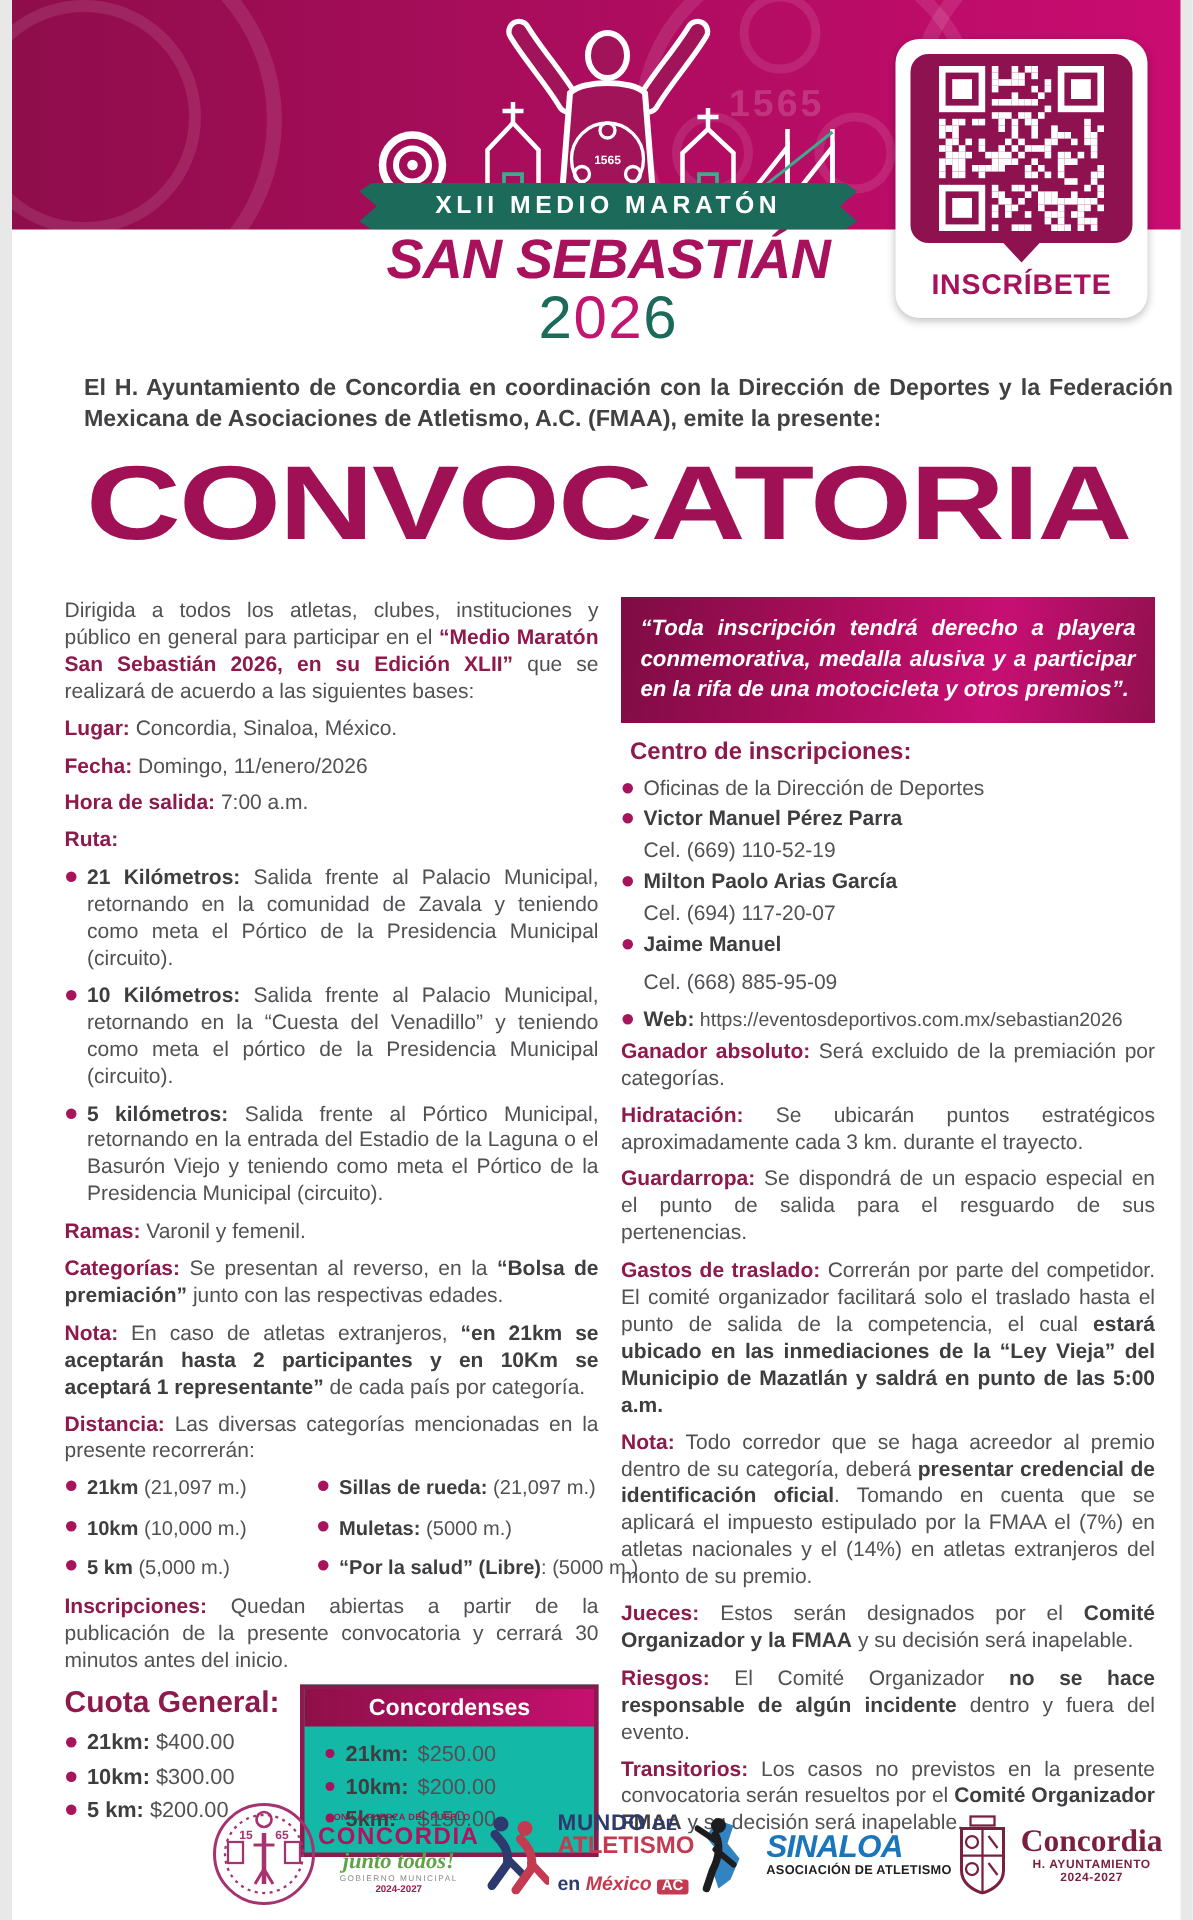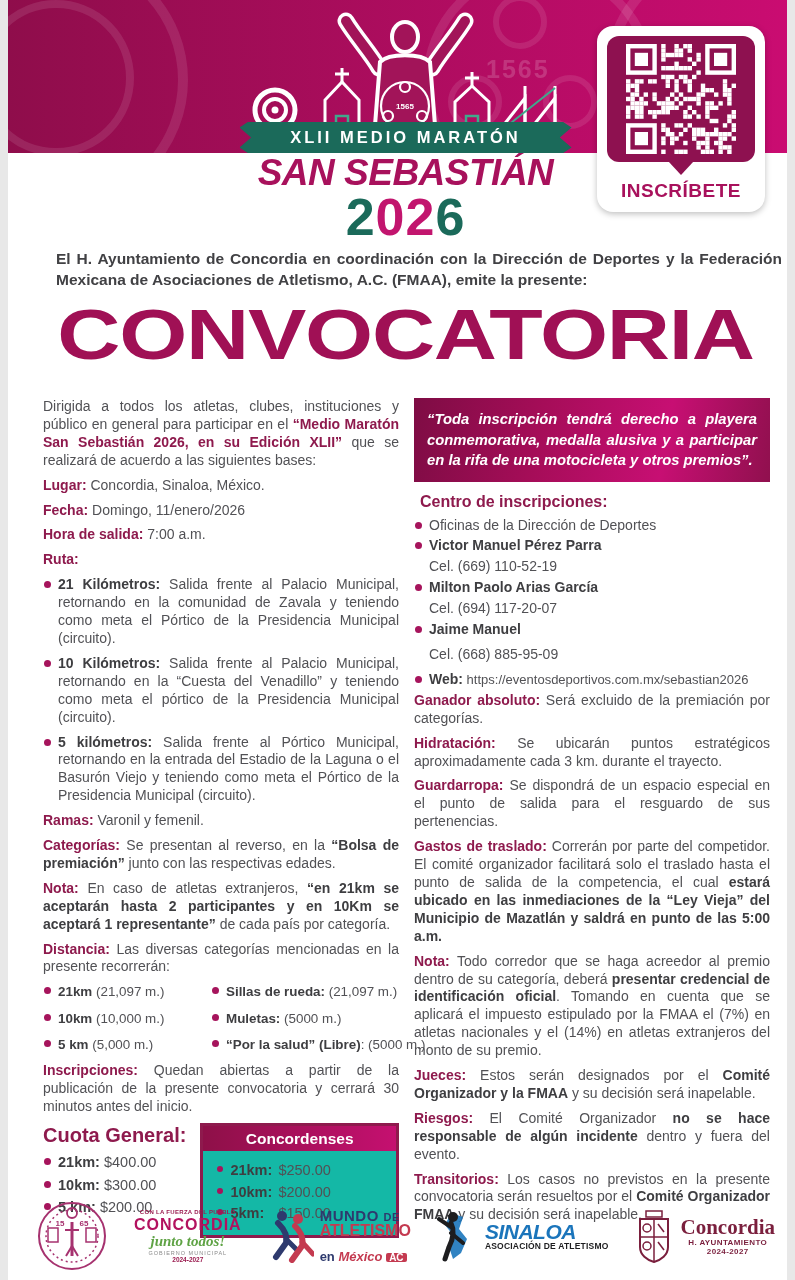--- a/index.html
+++ b/index.html
@@ -21,21 +21,21 @@
       color:rgba(255,255,255,.17);letter-spacing:2px;}
   
   .hero-logo{position:absolute;left:225px;top:10px;width:345px;text-align:center;z-index:2;}
   .hero-logo svg{display:block;margin:0 auto;}
   .ribbon{width:332px;margin:-16px auto 0;height:31px;background:var(--teal,#1B6A5A);
           color:#fff;font-weight:bold;font-size:16.5px;letter-spacing:3px;line-height:31px;
           clip-path:polygon(2.5% 0,97.5% 0,100% 18%,96.5% 50%,100% 82%,97.5% 100%,2.5% 100%,0 82%,3.5% 50%,0 18%);
           white-space:nowrap;}
   .event-title{font-size:37px;font-weight:800;color:#A8115C;letter-spacing:-.5px;
                white-space:nowrap;margin-top:1px;line-height:1.05;font-style:italic;}
-  .event-year{font-size:52px;font-weight:700;letter-spacing:1px;line-height:.95;}
+  .event-year{font-size:40px;font-weight:400;letter-spacing:1px;line-height:.95;}
   .yr-t{color:var(--teal,#1B6A5A);} .yr-m{color:var(--magenta,#C2156E);}
   
   .qr-card{position:absolute;right:38px;top:26px;width:148px;z-index:3;background:#fff;
            border-radius:16px;padding:10px 10px 10px;box-shadow:0 2px 6px rgba(0,0,0,.25);
            text-align:center;cursor:pointer;}
   .qr-box{background:var(--qr-bg,#8E1150);border-radius:12px;padding:8px 0;position:relative;}
   .qr-box svg{width:110px;height:110px;display:block;margin:0 auto;}
   .qr-tail{position:absolute;left:50%;bottom:-13px;transform:translateX(-50%);
            width:0;height:0;border:13px solid transparent;border-top:14px solid var(--qr-bg,#8E1150);border-bottom:0;}
   .cta{margin-top:18px;font-weight:800;font-size:19px;color:#A8115C;letter-spacing:.5px;}
@@ -78,21 +78,21 @@
          background:linear-gradient(100deg,#7E0C44 0%,#A50D58 35%,#C70F73 70%,#90104E 100%);}
   .centro{font-size:16px;color:var(--maroon,#8E1A4D);margin:10px 0 4px 6px;font-weight:bold;}
   .cline{margin:3px 0;}
   .cline.plain{padding-left:15px;}
   .cline.g{margin-top:7px;}
   .cline.url{white-space:nowrap;font-size:13px;}
   .cline.url .sb{font-size:14px;}
   .rsec{margin:9px 0 0;text-align:justify;}
   
   .footer{position:absolute;left:28px;top:1196px;width:739px;height:80px;
-          display:flex;align-items:center;justify-content:space-between;}
+          display:flex;align-items:center;justify-content:flex-end;}
   .flogo{display:flex;align-items:center;gap:6px;}
   .gob{text-align:center;line-height:1.1;}
   .gob .t1{font-size:6px;font-weight:bold;color:#9A1B4F;letter-spacing:.3px;}
   .gob .t2{font-size:16px;font-weight:800;color:#B3125F;letter-spacing:1px;}
   .gob .t3{font-family:"Liberation Serif",serif;font-style:italic;font-weight:bold;
            font-size:15px;color:var(--green,#5FA345);}
   .gob .t4{font-size:5.5px;color:#8a8a8a;letter-spacing:1px;}
   .gob .t5{font-size:6.5px;font-weight:bold;color:#9A1B4F;}
   .mundo-txt{line-height:.95;}
   .mundo-txt .m1{font-size:15px;font-weight:800;color:var(--blue,#2E3A6E);letter-spacing:.5px;}

